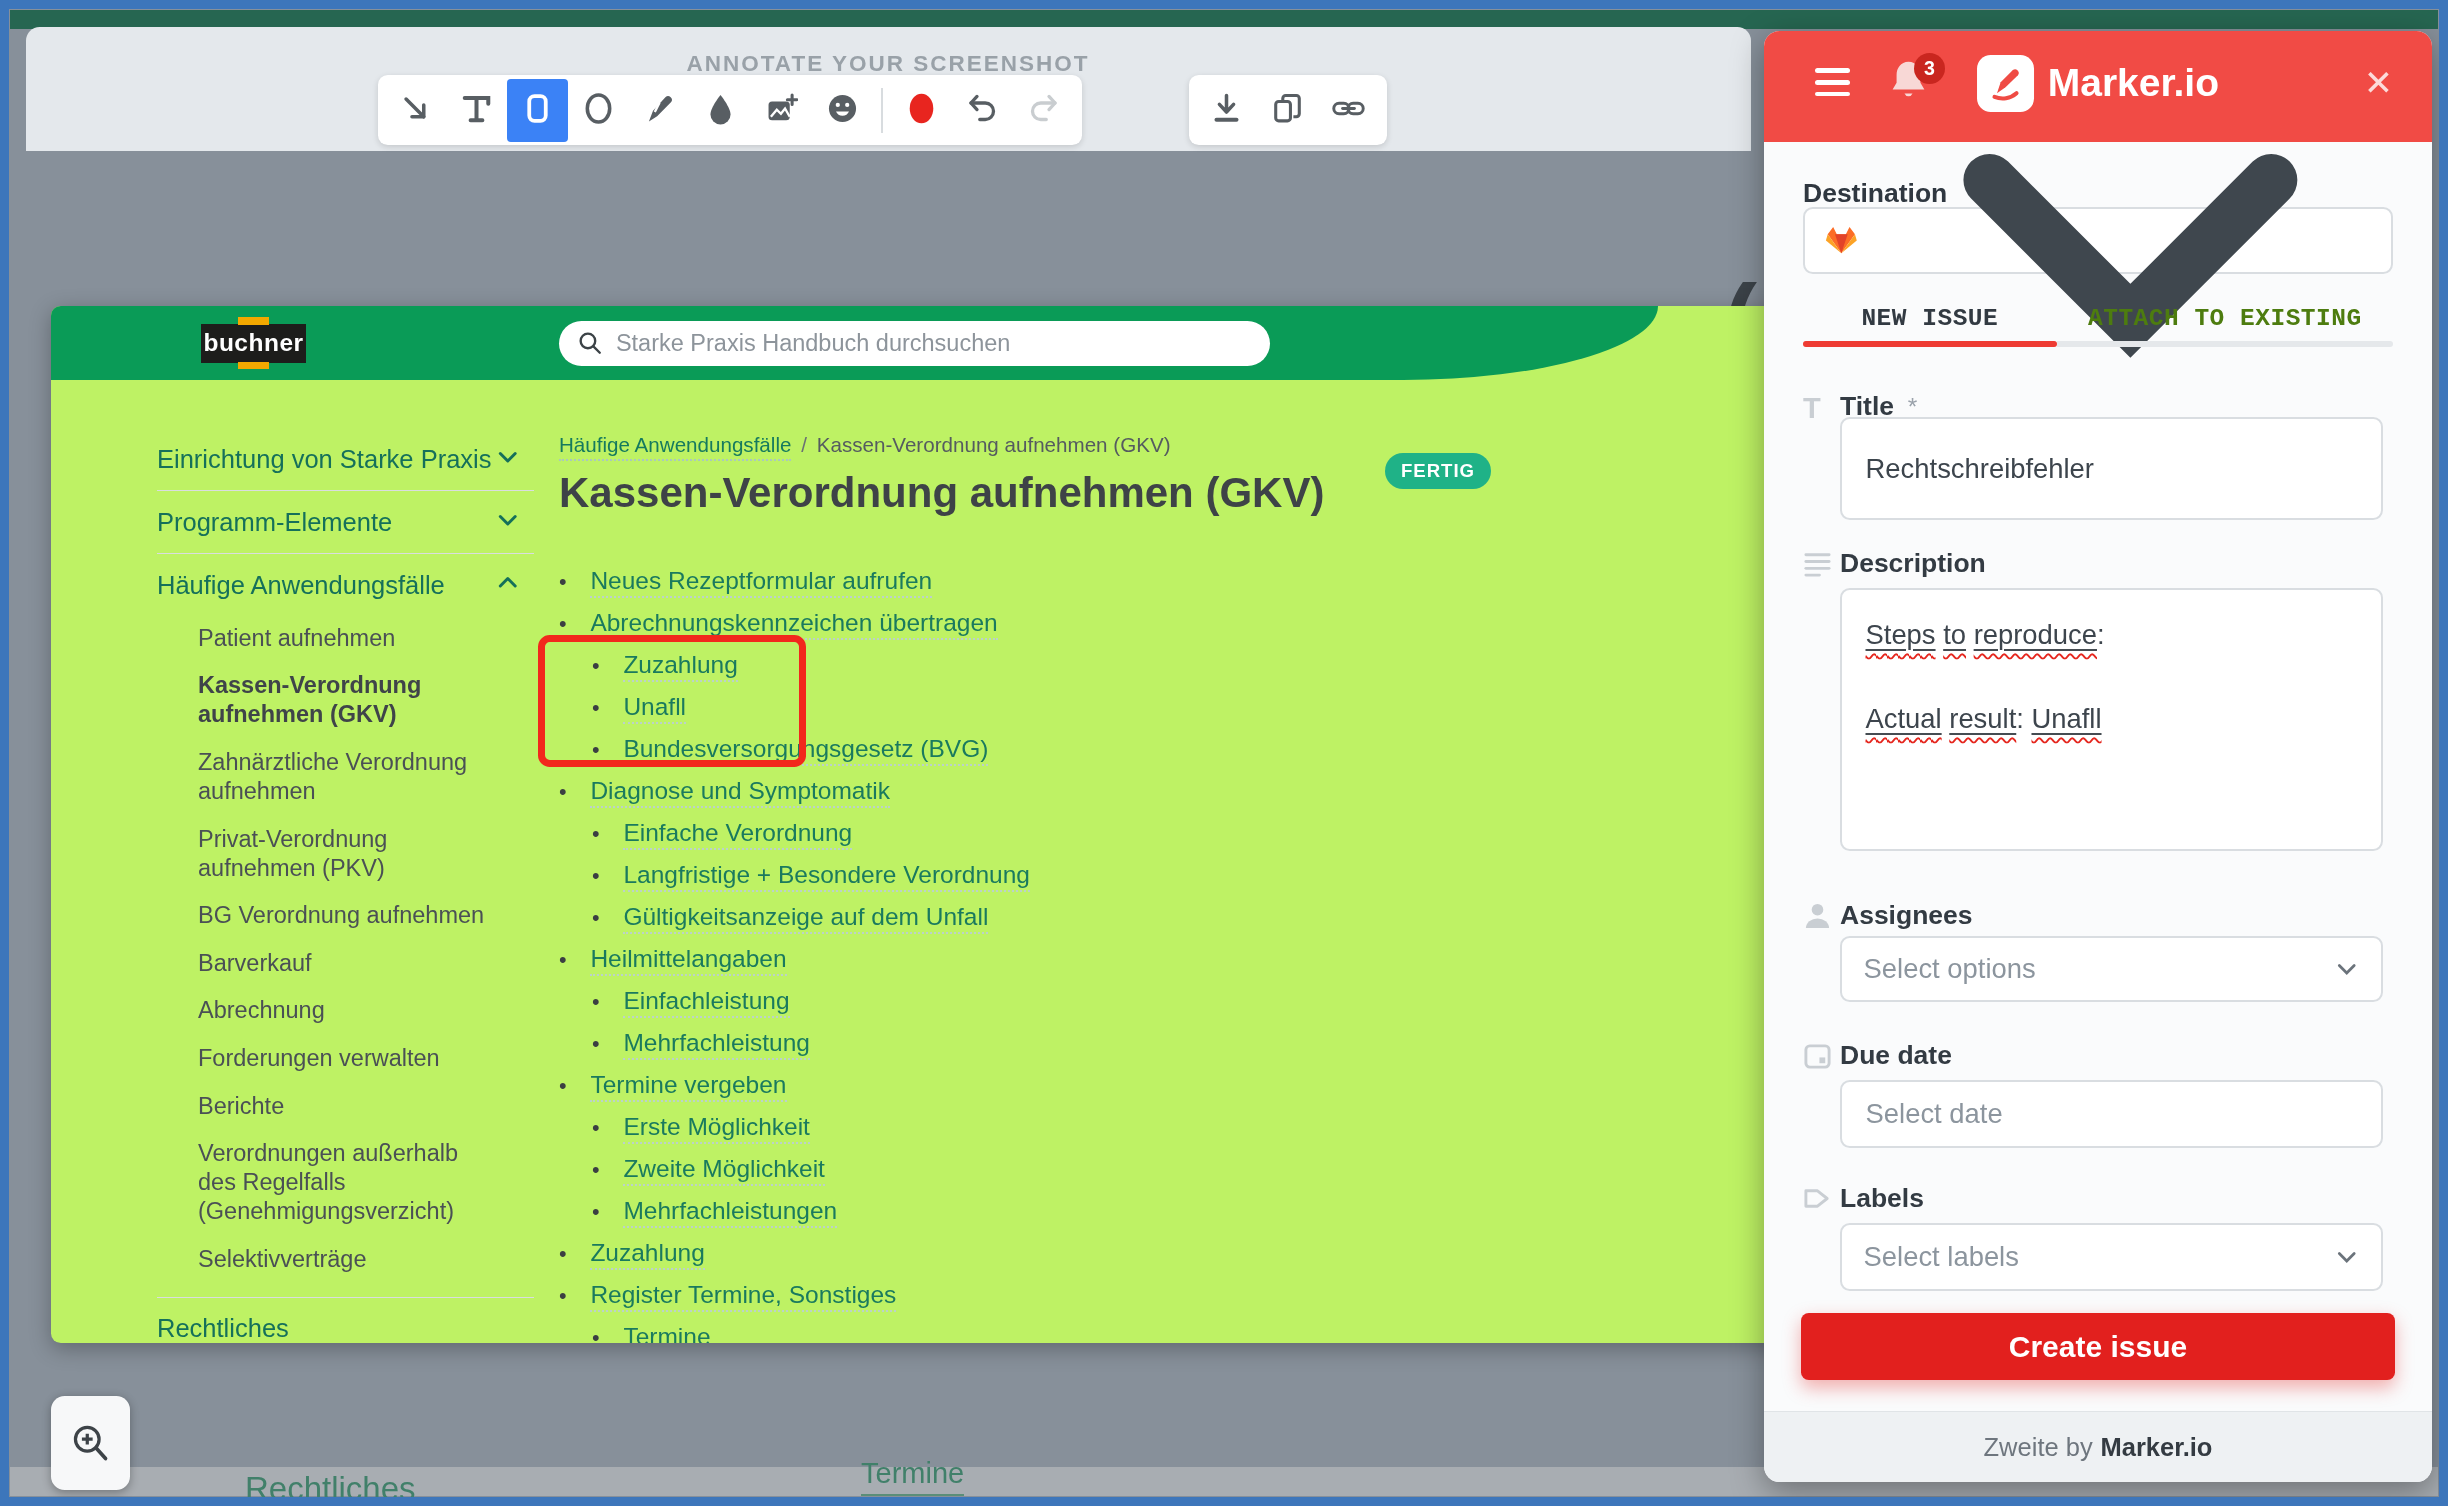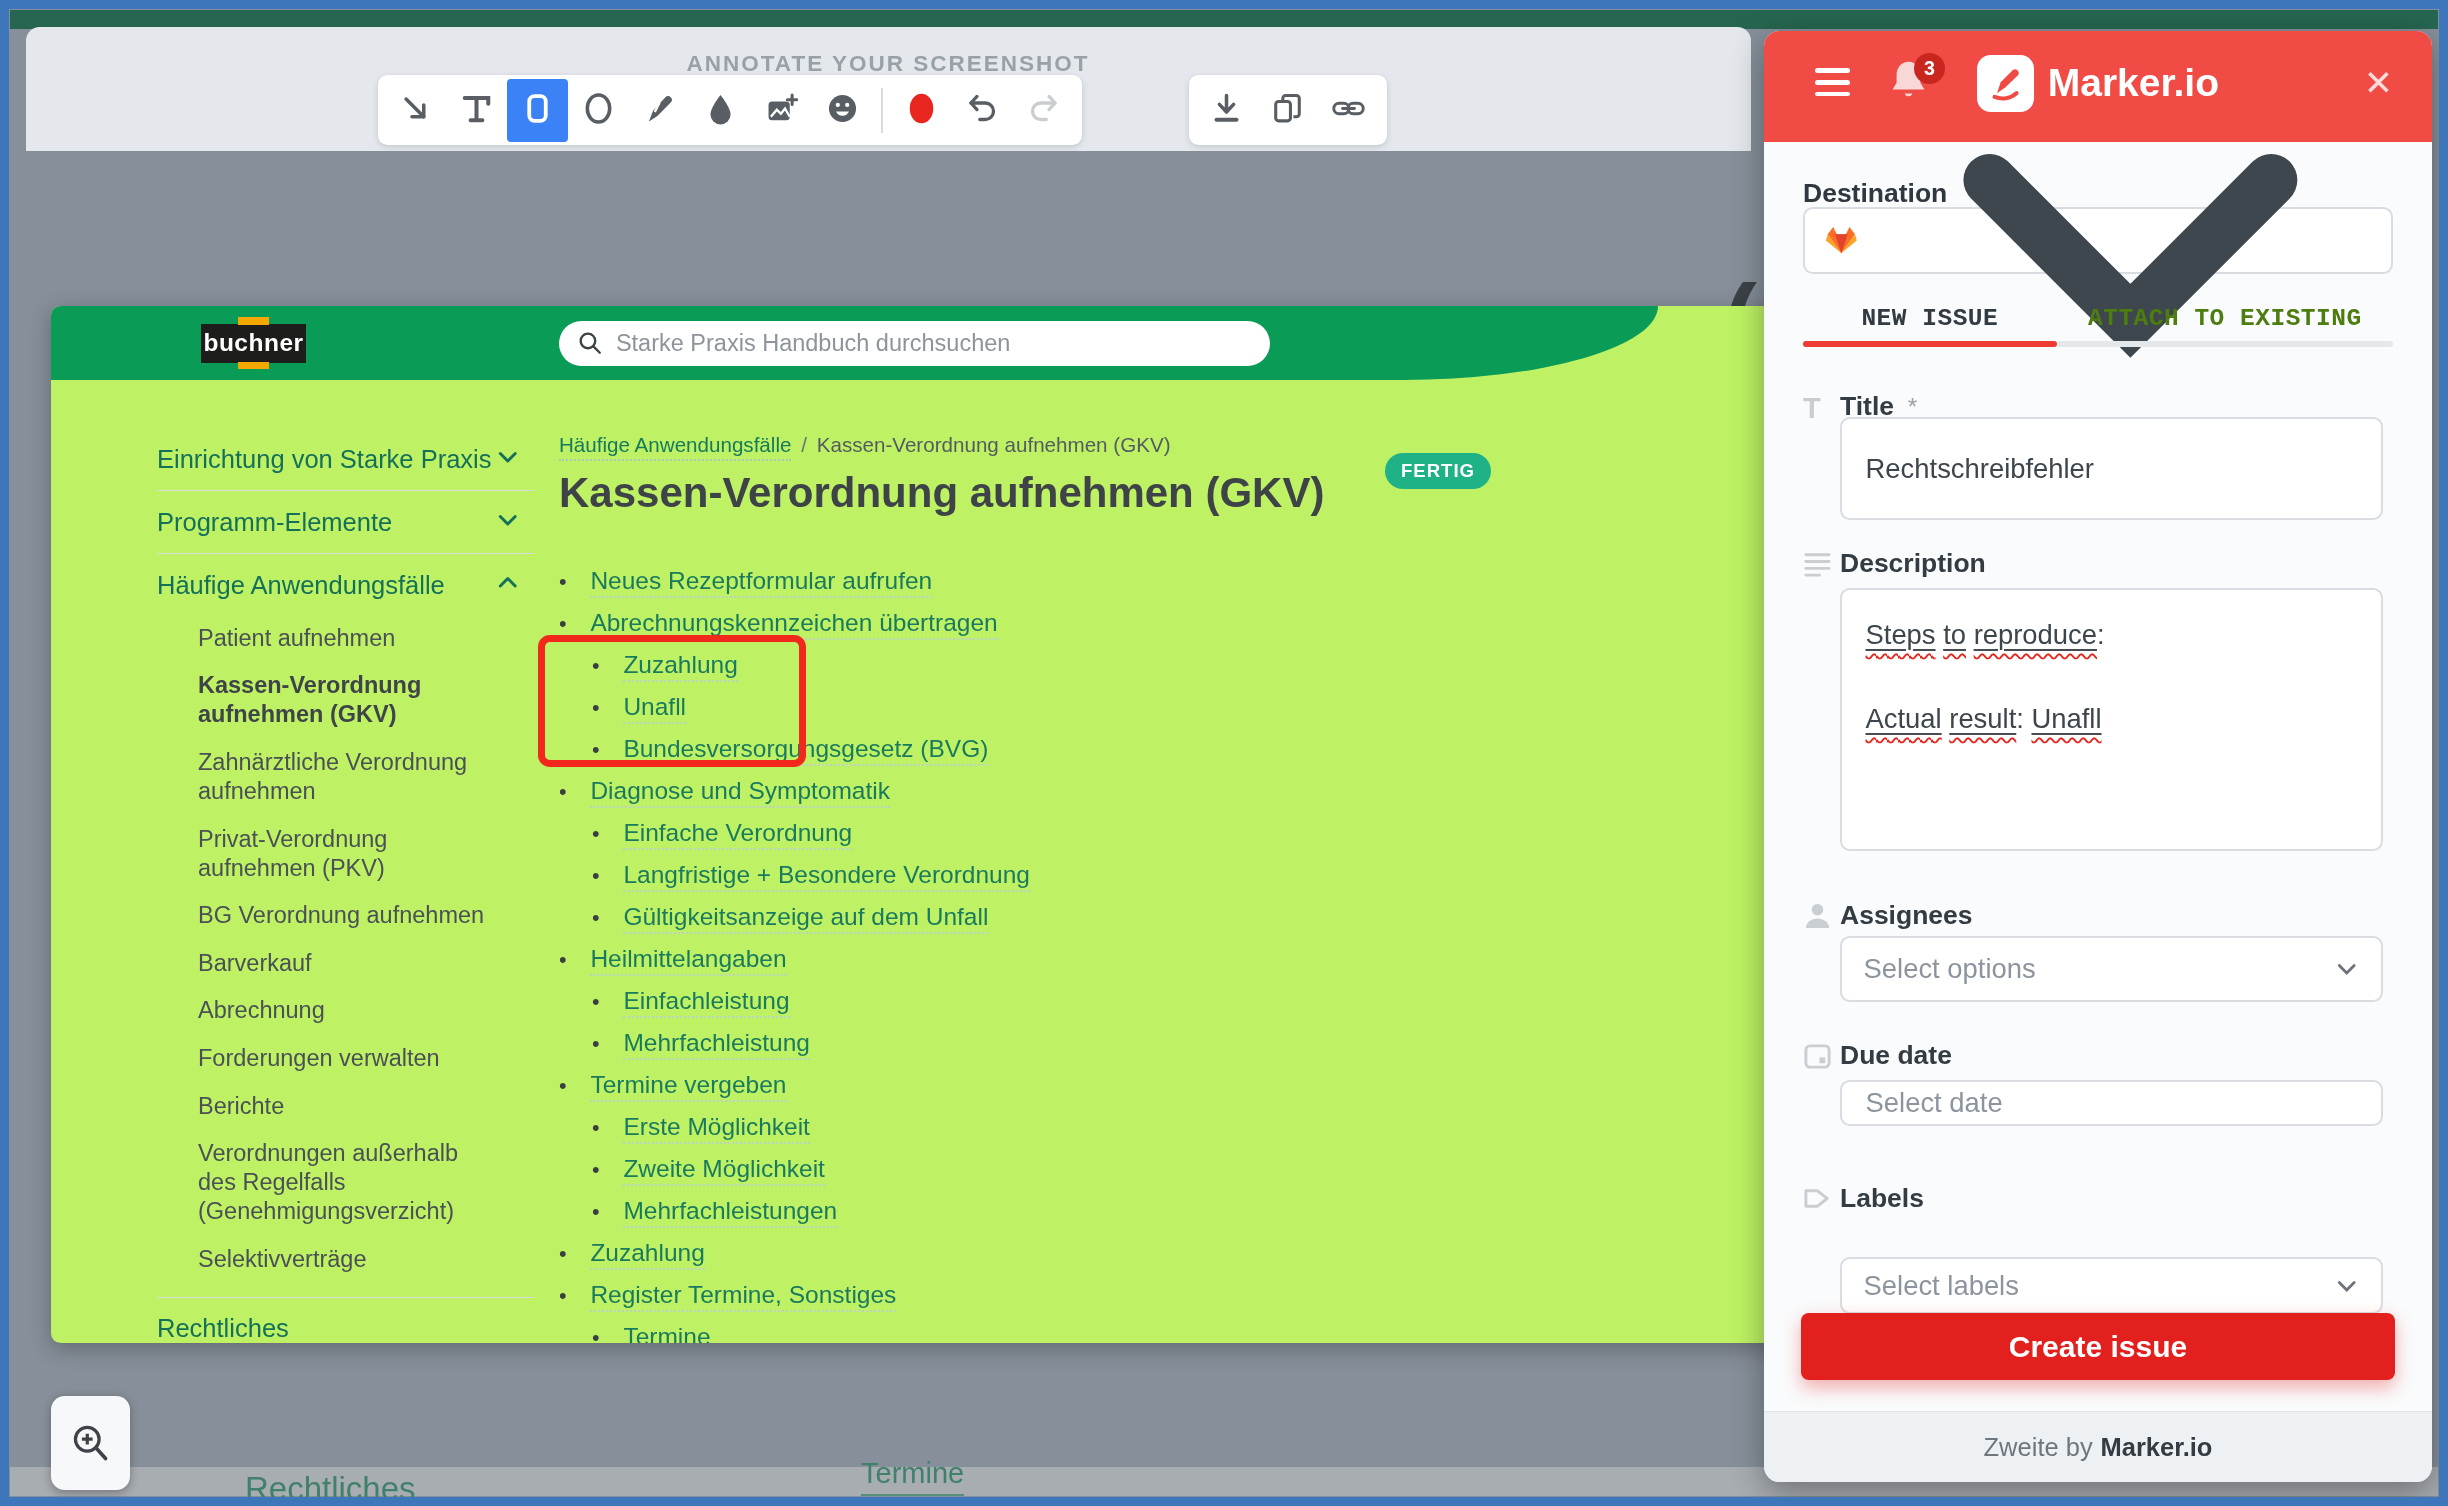--- a/index.html
+++ b/index.html
@@ -94,24 +94,24 @@
   .mk-tab.t2{flex:0 0 57%;color:#4d7c0f;}
   .mk-tab-bar{position:absolute;left:39px;top:310px;width:590px;height:5.9px;display:flex;}
   .mk-tab-bar .red{flex:0 0 43%;background:#EE3B33;border-radius:2.9px;}
   .mk-tab-bar .gray{flex:1;background:#E5E8EB;border-radius:0 2.9px 2.9px 0;}
   .mk-title-input{top:386px;height:103px;padding:0 21.6px;display:flex;align-items:center;}
   .mk-title-input input{border:none;outline:none;width:100%;font-size:27.4px;color:#3D454D;background:transparent;}
   .mk-desc-box{top:557px;height:263px;padding:23.5px 23.5px;line-height:42px;cursor:text;}
   .desc-line span.err{text-decoration:underline;text-decoration-color:#454C52;text-decoration-thickness:2px;text-underline-offset:4.9px;}
   .desc-line span.err > span{text-decoration:underline wavy #E5261E 2px;text-underline-offset:8.8px;}
   .mk-assign{top:905px;height:66px;}
-  .mk-due{top:1049px;height:46px;padding:0 21.6px;display:flex;align-items:center;}
+  .mk-due{top:1049px;height:68px;padding:0 21.6px;display:flex;align-items:center;}
   .mk-due input{border:none;outline:none;width:100%;font-size:27.4px;background:transparent;color:#3D454D;}
   .mk-due input::placeholder{color:#8C959E;}
-  .mk-labels{top:1226px;height:57px;}
+  .mk-labels{top:1192px;height:68px;}
   .mk-create{position:absolute;left:37px;top:1282px;width:594px;height:67px;background:#E2201E;border:none;border-radius:7.8px;color:#fff;font-size:30px;font-weight:bold;cursor:pointer;box-shadow:0 7.8px 17.6px rgba(226,32,30,.35);}
   .mk-footer{position:absolute;left:0;bottom:0;width:100%;height:71px;background:#EEF1F3;border-top:1px solid #E0E4E7;border-radius:0 0 15.7px 15.7px;display:flex;align-items:center;justify-content:center;font-size:25.5px;color:#6E767E;gap:7.8px;}
   .mk-footer b{color:#343B42;font-weight:bold;}
   .icon-gray{color:#C9CED3;}
 </style>
 </head>
 <body>
 
 <div class="screen">
   <div class="top-green-strip"></div>

